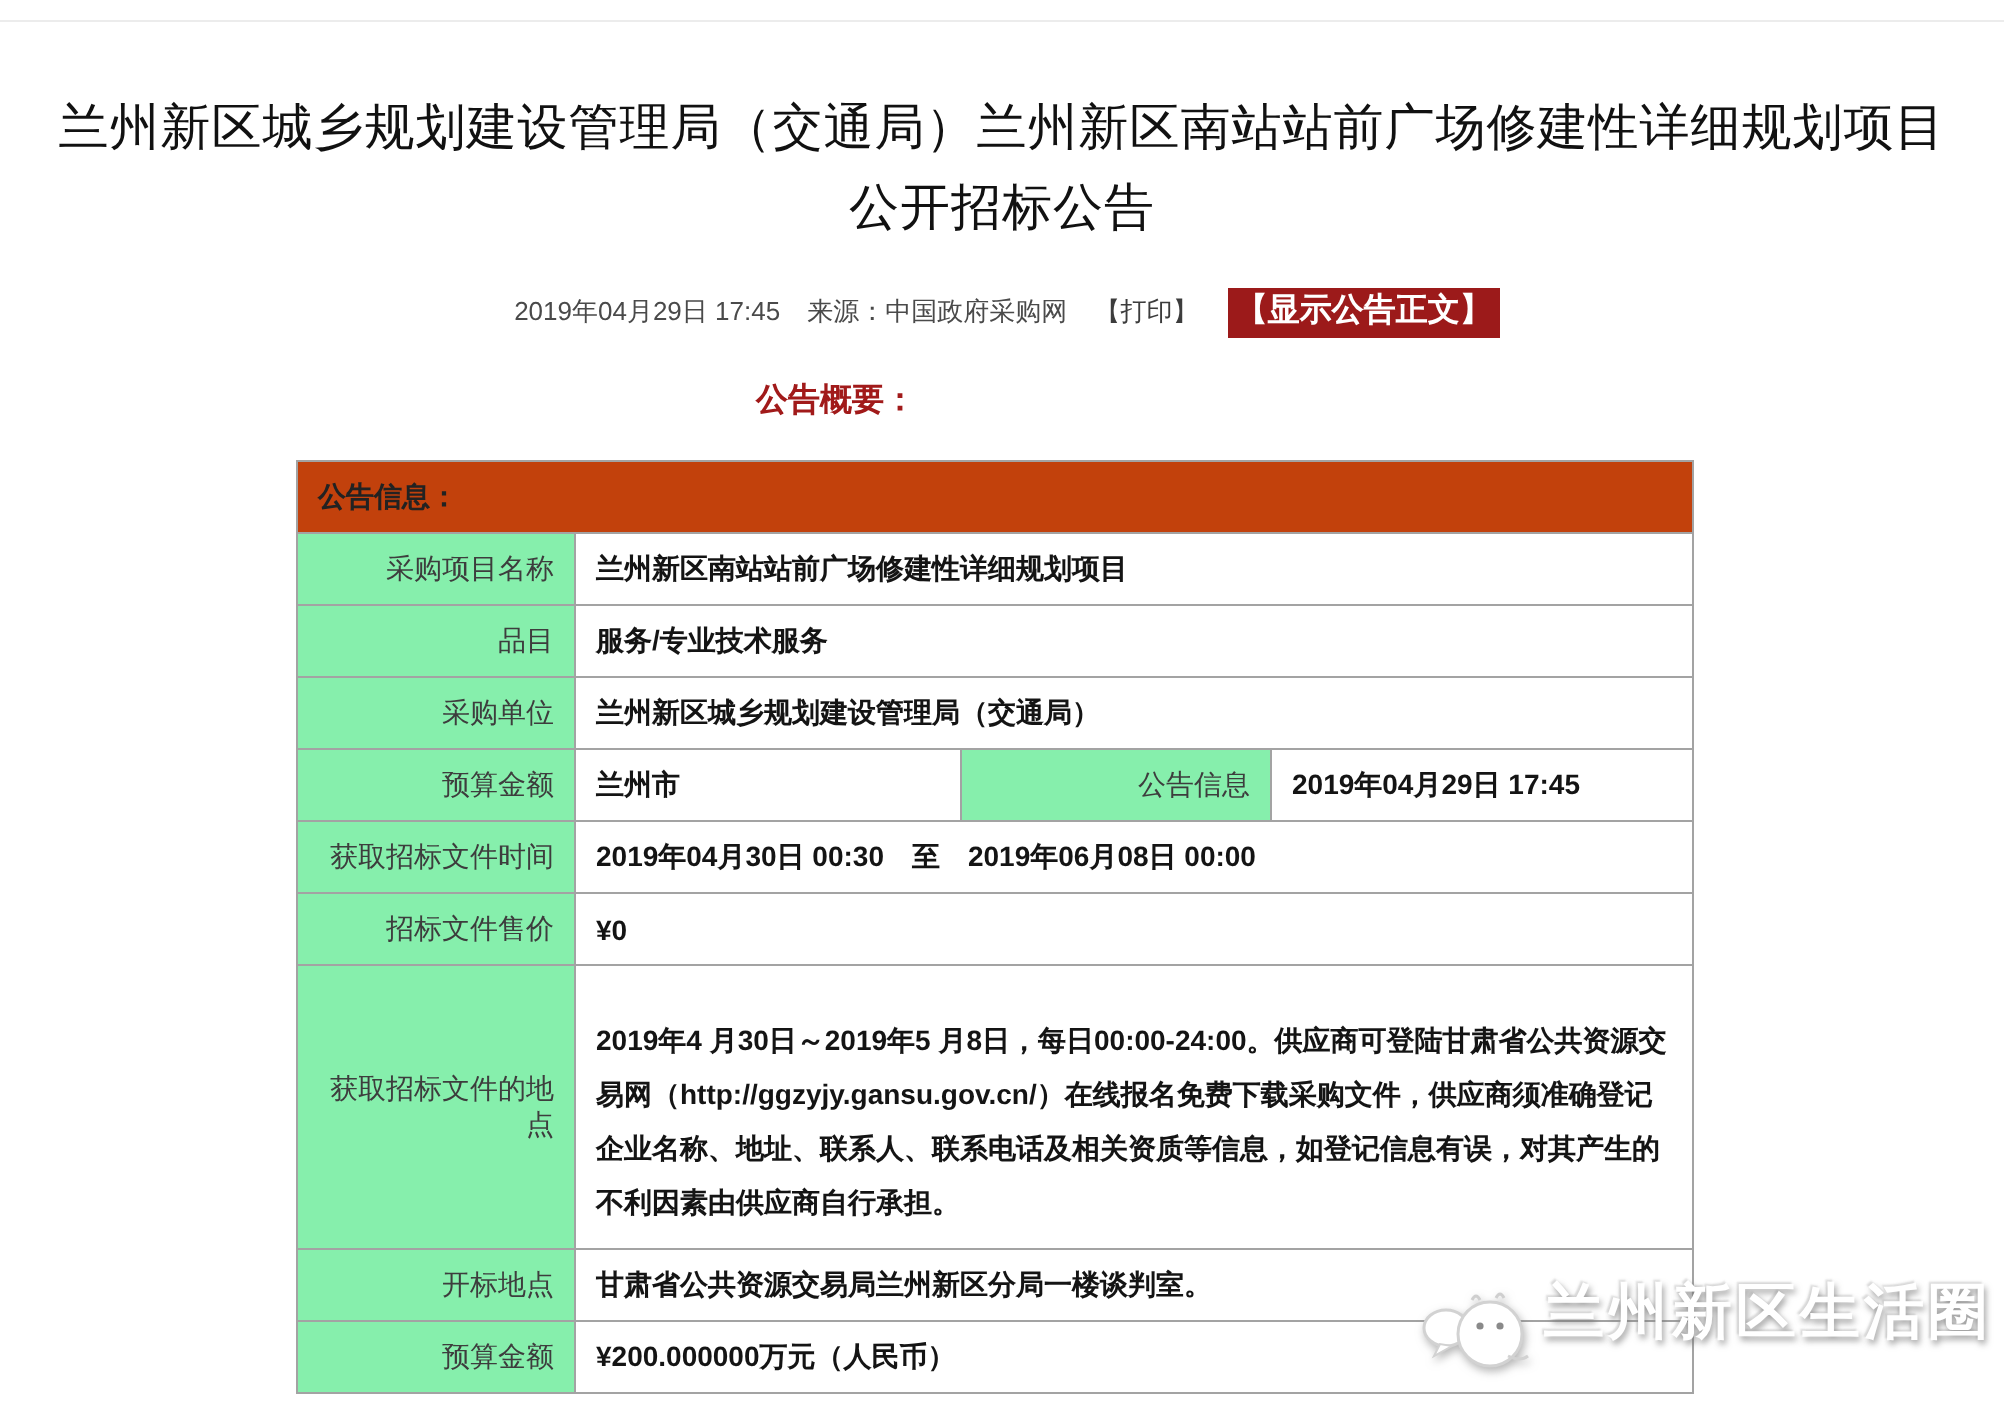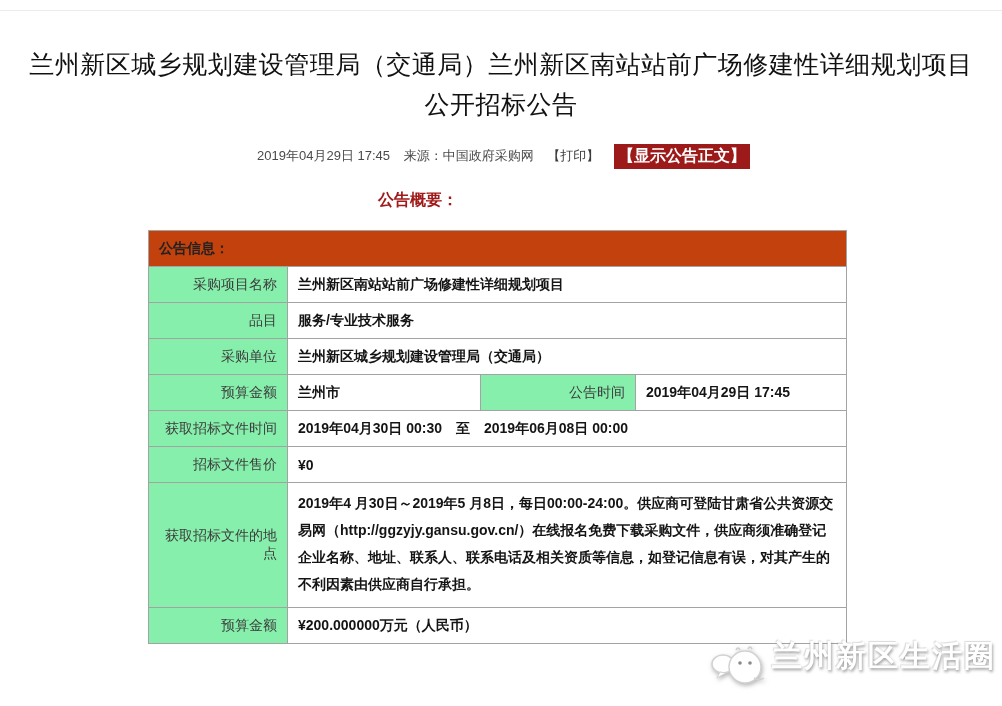--- a/index.html
+++ b/index.html
@@ -54,21 +54,21 @@
   }
   td.label-cell{
     background:#86efac;color:#3d3d3d;
     text-align:right;padding-right:9px;font-weight:400;
   }
   td.value-cell{
     font-weight:700;color:#141414;font-size:15px;
     text-align:left;padding-left:12px;margin-top:44px;
   }
   td.value-cell.long{
-    line-height:27px;padding-top:7px;padding-bottom:9px;
+    line-height:27px;padding-top:24px;padding-bottom:9px;
   }
   .watermark{
     position:absolute;top:636px;right:6px;
     display:flex;align-items:flex-start;gap:4px;
     pointer-events:none;
   }
   .watermark .wm-text{
     color:#ffffff;font-weight:700;font-size:30px;letter-spacing:2px;
     text-shadow:1px 2px 3px rgba(110,110,110,0.65), -1px -1px 1px rgba(160,160,160,0.35);
   }
@@ -112,34 +112,38 @@
       <td class="label-cell">品目</td>
       <td class="value-cell" colspan="3">服务/专业技术服务</td>
     </tr>
     <tr>
       <td class="label-cell">采购单位</td>
       <td class="value-cell" colspan="3">兰州新区城乡规划建设管理局（交通局）</td>
     </tr>
     <tr>
       <td class="label-cell">预算金额</td>
       <td class="value-cell">兰州市</td>
-      <td class="label-cell">公告时间</td>
+      <td class="label-cell">公告信息</td>
       <td class="value-cell">2019年04月29日 17:45</td>
     </tr>
     <tr>
       <td class="label-cell">获取招标文件时间</td>
       <td class="value-cell" colspan="3">2019年04月30日 00:30　至　2019年06月08日 00:00</td>
     </tr>
     <tr>
       <td class="label-cell">招标文件售价</td>
       <td class="value-cell" colspan="3">¥0</td>
     </tr>
     <tr>
       <td class="label-cell">获取招标文件的地点</td>
       <td class="value-cell long" colspan="3">2019年4 月30日～2019年5 月8日，每日00:00-24:00。供应商可登陆甘肃省公共资源交易网（http://ggzyjy.gansu.gov.cn/）在线报名免费下载采购文件，供应商须准确登记企业名称、地址、联系人、联系电话及相关资质等信息，如登记信息有误，对其产生的不利因素由供应商自行承担。</td>
+    </tr>
+    <tr>
+      <td class="label-cell">开标地点</td>
+      <td class="value-cell" colspan="3">甘肃省公共资源交易局兰州新区分局一楼谈判室。</td>
     </tr>
     <tr>
       <td class="label-cell">预算金额</td>
       <td class="value-cell" colspan="3">¥200.000000万元（人民币）</td>
     </tr>
 
   </tbody>
     </table>
 </div>
 

